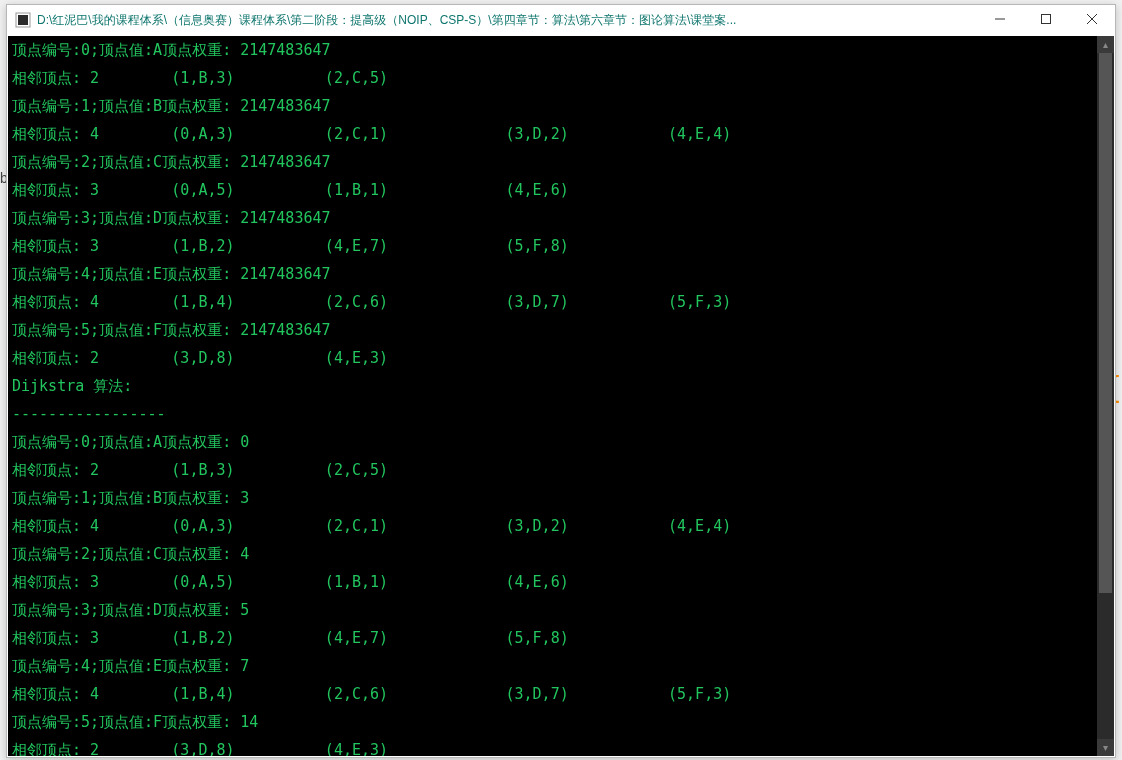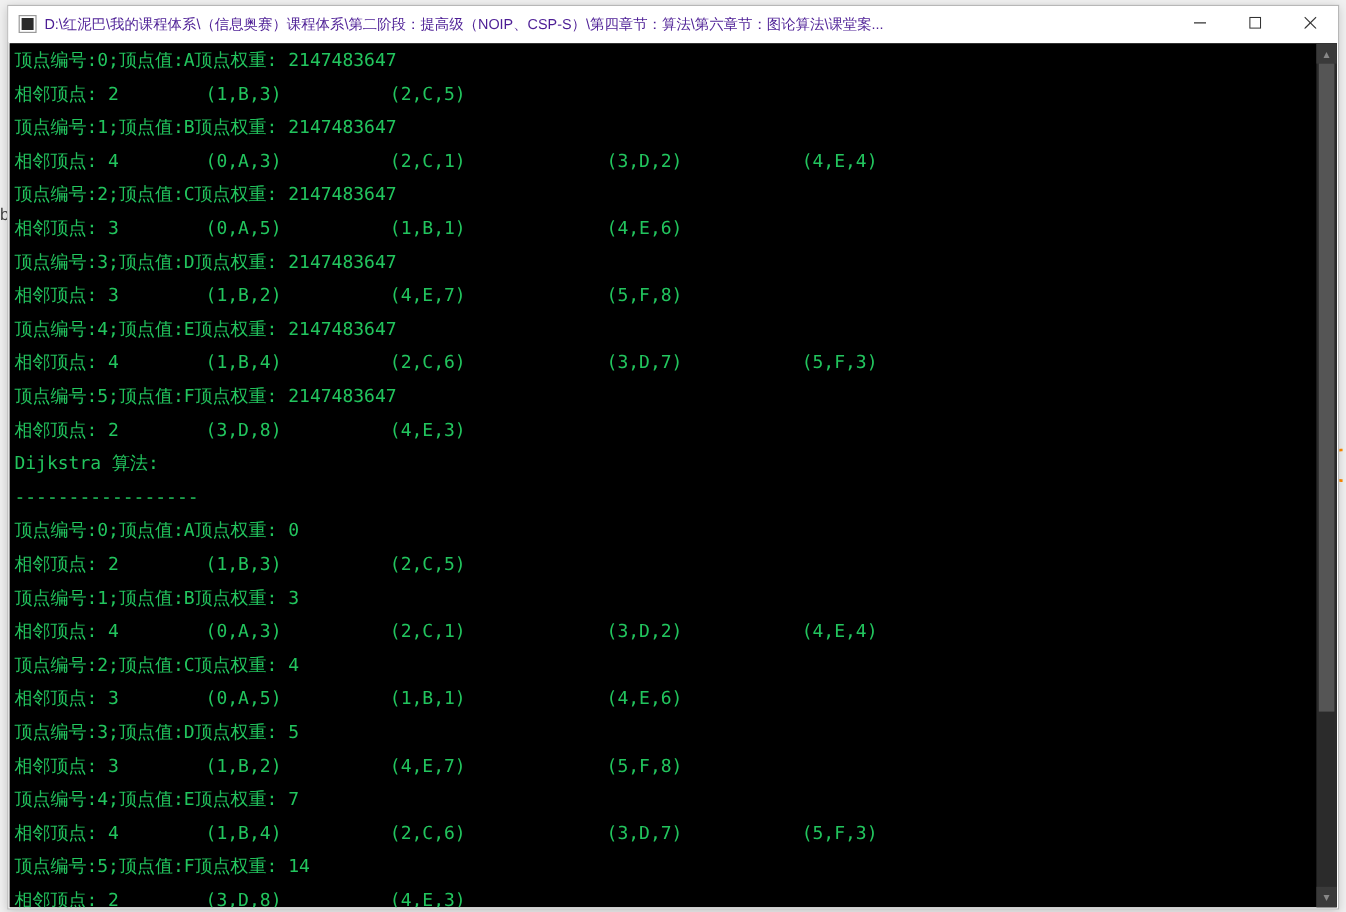--- a/index.html
+++ b/index.html
@@ -3,21 +3,21 @@
 <meta charset="utf-8">
 <style>
   html,body{margin:0;padding:0;background:#f0f0f0;font-family:"Segoe UI",Tahoma,sans-serif;overflow:hidden}
   body{width:1122px;height:760px;position:relative}
   .edge-brace{position:absolute;right:0;top:370px;color:#ff8c00;font-size:30px;font-family:Consolas,monospace}
   .edge-b{position:absolute;left:0;top:170px;color:#444;font-size:14px}
   .window{position:absolute;left:6px;top:4px;width:1108px;height:752px;background:#fff;border:1px solid #b7b7b7;box-shadow:0 2px 8px rgba(0,0,0,.2)}
   .titlebar{height:30px;background:#fff;display:flex;align-items:center;color:#555;font-size:12px;user-select:none}
   .app-icon{width:16px;height:16px;margin:0 6px 0 8px;display:inline-flex;align-items:center;justify-content:center}
   .app-icon svg{width:16px;height:16px}
-  .title-text{flex:0 0 auto;white-space:nowrap;overflow:hidden;text-overflow:ellipsis;max-width:880px;color:#4c1d95}
+  .title-text{flex:0 0 auto;white-space:nowrap;overflow:hidden;text-overflow:ellipsis;max-width:880px;color:#0f766e}
   .title-spacer{flex:1}
   .win-btns{display:flex;height:30px}
   .win-btn{width:46px;height:30px;display:flex;align-items:center;justify-content:center;color:#333}
   .win-btn svg{width:10px;height:10px;stroke:currentColor;stroke-width:1;fill:none}
   .console{position:absolute;left:1px;top:31px;right:1px;bottom:1px;background:#000;color:#22c55e;font-family:"SimSun","NSimSun","Consolas",monospace;font-size:15px;line-height:28px;overflow:hidden}
   .console pre{margin:0;padding:0 0 0 4px;white-space:pre;tab-size:8}
   .scrollbar{position:absolute;top:31px;right:1px;bottom:1px;width:17px;background:#2b2b2b}
   .scroll-arrow{width:17px;height:17px;background:#3a3a3a;display:flex;align-items:center;justify-content:center;color:#888;font-size:10px}
   .scroll-track{position:absolute;top:17px;bottom:17px;left:0;right:0}
   .scroll-thumb{position:absolute;left:2px;right:2px;top:0;height:540px;background:#555;border-radius:0}

